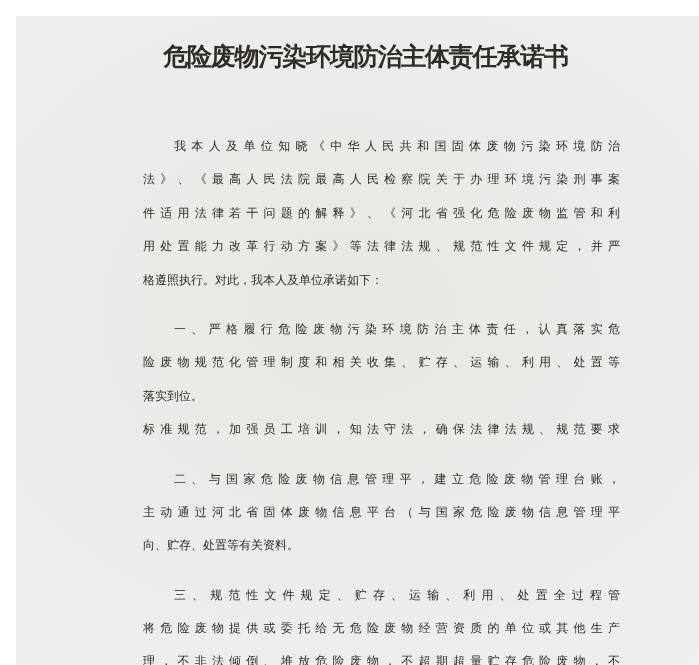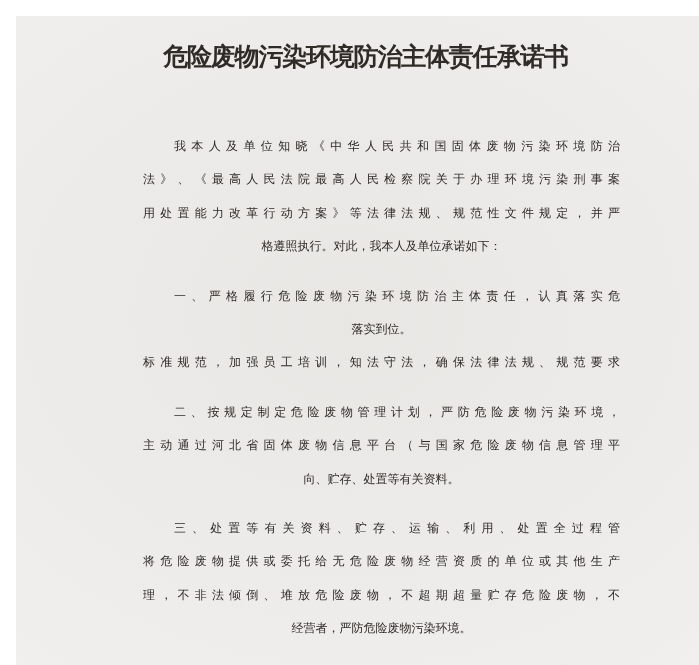--- a/index.html
+++ b/index.html
@@ -39,21 +39,21 @@
   .doc-body {
     position: absolute;
     top: 90px;
     left: 103px;
     width: 525px;
     font-size: 12px;
     line-height: 33.4px;
   }
   .line {
     height: 33.4px;
-    text-align: center;
+    text-align: left;
   }
   
   .line.fill {
     text-align: justify;
     text-justify: inter-character;
     text-align-last: justify;
   }
   
   .line.indent {
     padding-left: 39px;
@@ -64,37 +64,39 @@
 
 <div class="page">
 
   <h1 class="doc-title">危险废物污染环境防治主体责任承诺书</h1>
 
   <div class="doc-body">
 
     <div class="paragraph">
       <div class="line indent fill">我本人及单位知晓《中华人民共和国固体废物污染环境防治</div>
       <div class="line fill">法》、《最高人民法院最高人民检察院关于办理环境污染刑事案</div>
+      <div class="line fill">件适用法律若干问题的解释》、《河北省强化危险废物监管和利</div>
       <div class="line fill">用处置能力改革行动方案》等法律法规、规范性文件规定，并严</div>
       <div class="line">格遵照执行。对此，我本人及单位承诺如下：</div>
     </div>
 
     <div class="paragraph">
       <div class="line indent fill">一、严格履行危险废物污染环境防治主体责任，认真落实危</div>
+      <div class="line fill">险废物规范化管理制度和相关收集、贮存、运输、利用、处置等</div>
       <div class="line">落实到位。</div>
       <div class="line fill">标准规范，加强员工培训，知法守法，确保法律法规、规范要求</div>
     </div>
 
     <div class="paragraph">
-      <div class="line indent fill">二、按规定制定危险废物管理计划，严防危险废物污染环境，</div>
+      <div class="line indent fill">二、与国家危险废物信息管理平，建立危险废物管理台账，</div>
       <div class="line fill">主动通过河北省固体废物信息平台（与国家危险废物信息管理平</div>
       <div class="line">向、贮存、处置等有关资料。</div>
     </div>
 
     <div class="paragraph">
-      <div class="line indent fill">三、处置等有关资料、贮存、运输、利用、处置全过程管</div>
+      <div class="line indent fill">三、规范性文件规定、贮存、运输、利用、处置全过程管</div>
       <div class="line fill">将危险废物提供或委托给无危险废物经营资质的单位或其他生产</div>
       <div class="line fill">理，不非法倾倒、堆放危险废物，不超期超量贮存危险废物，不</div>
       <div class="line">经营者，严防危险废物污染环境。</div>
     </div>
 
   </div>
 </div>
 
 </body></html>

